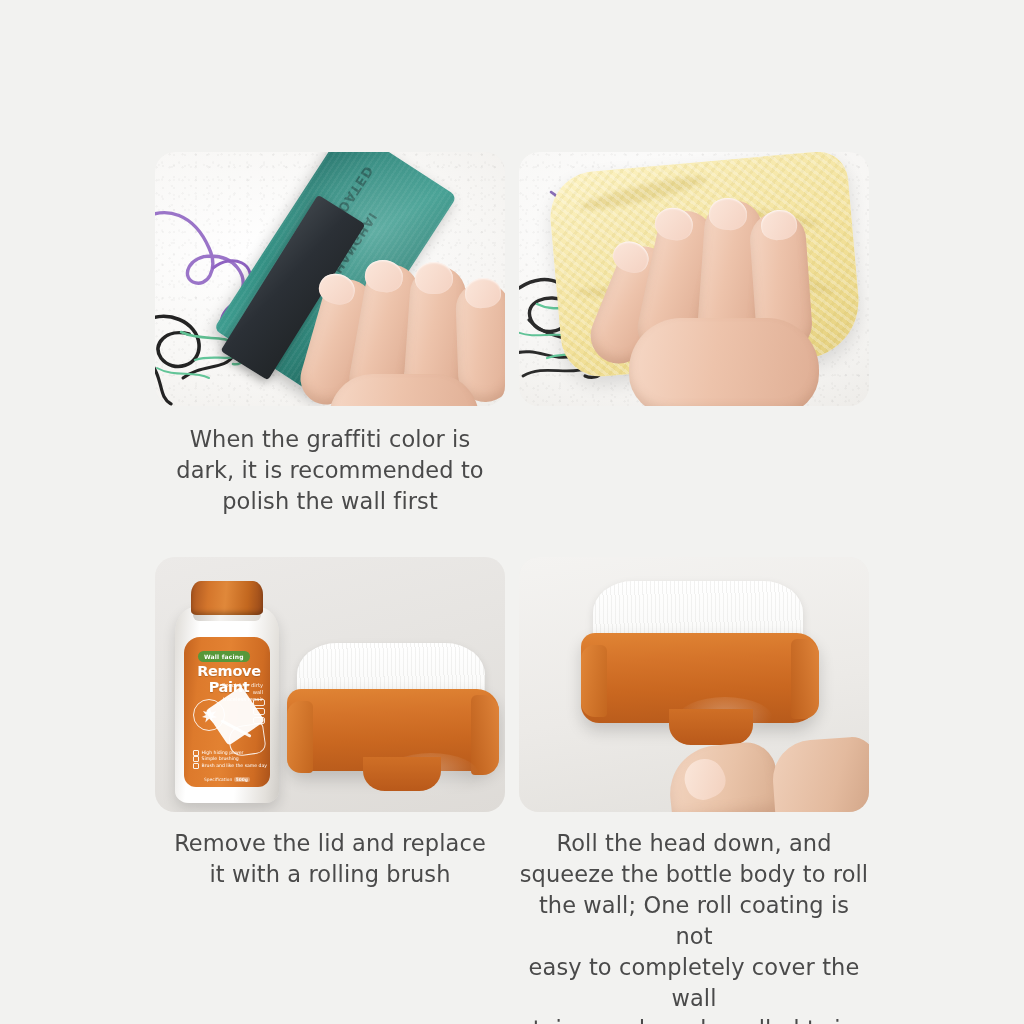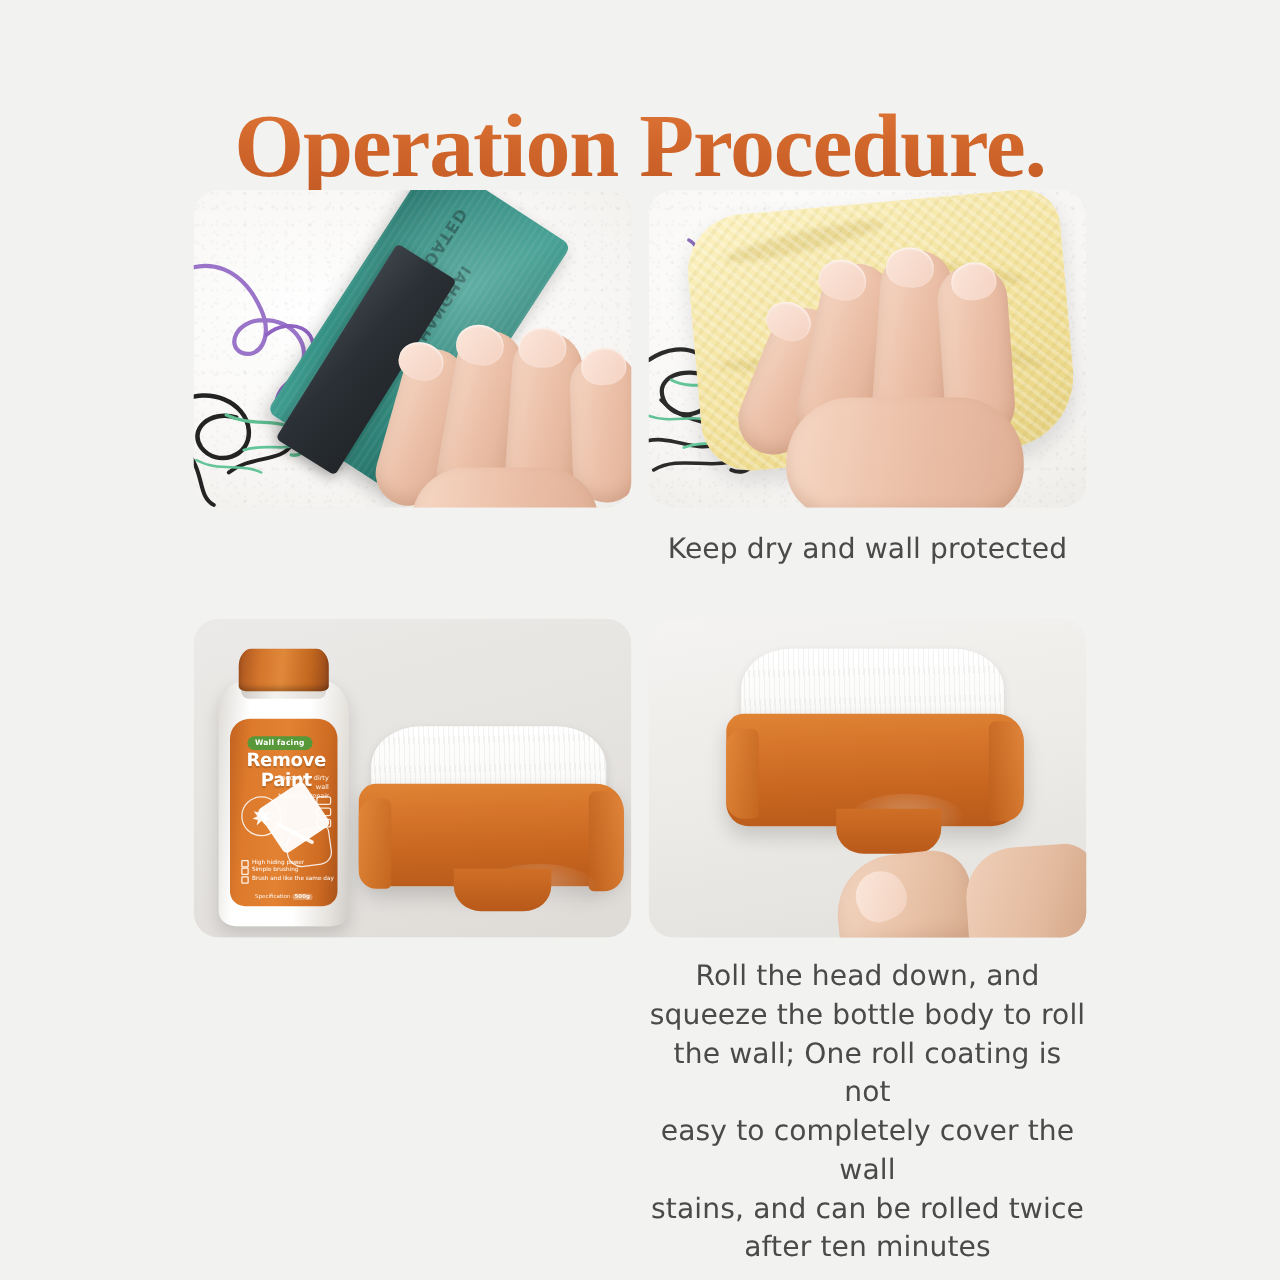--- a/index.html
+++ b/index.html
@@ -442,21 +442,20 @@
     background: linear-gradient(110deg, #f0d0ba 0%, #e3ba9e 60%, #cfa284 100%);
     border-radius: 40px 24px 8px 8px;
     transform: rotate(-4deg);
   }
 </style>
 </head>
 <body>
 
 <div class="page">
 
-  <h1 class="title">Operation Procedure.</h1>
 
   <div class="grid">
 
     <div class="row">
 
       <div class="cell left">
         <div class="photo">
           <div class="wall-1"></div>
           <div class="wall-tex"></div>
 
@@ -486,20 +485,23 @@
             <div class="finger" style="left:56px;  top:8px;   width:54px; height:142px; transform:rotate(10deg);"></div>
             <div class="finger" style="left:106px; top:10px;  width:56px; height:138px; transform:rotate(4deg);"></div>
             <div class="finger" style="left:156px; top:26px;  width:54px; height:120px; transform:rotate(-2deg);"></div>
             <div class="finger" style="left:28px;  top:118px; width:150px;height:86px;  border-radius:44px 44px 30px 30px;"></div>
             <div class="nail" style="left:18px;  top:18px;  width:36px; height:30px; transform:rotate(16deg);"></div>
             <div class="nail" style="left:64px;  top:4px;   width:38px; height:32px; transform:rotate(10deg);"></div>
             <div class="nail" style="left:114px; top:6px;   width:38px; height:32px;"></div>
             <div class="nail" style="left:164px; top:22px;  width:36px; height:30px; transform:rotate(-4deg);"></div>
           </div>
         </div>
+        <div class="caption">When the graffiti color is
+dark, it is recommended to
+polish the wall first</div>
       </div>
 
       <div class="cell">
         <div class="photo">
           <div class="wall-2"></div>
           <div class="wall-tex"></div>
 
           <svg class="scribble" width="180" height="150" viewBox="0 0 180 150" style="left:-6px;top:106px;">
             <g fill="none" stroke-linecap="round">
               <path d="M6 30 C 36 10, 64 28, 58 56 C 54 76, 26 80, 18 62 C 10 44, 34 34, 56 44" stroke="#2b2b2b" stroke-width="3.4"></path>
@@ -528,21 +530,20 @@
             <div class="finger" style="left:44px;  top:32px;  width:58px; height:148px; transform:rotate(12deg);"></div>
             <div class="finger" style="left:98px;  top:22px;  width:58px; height:152px; transform:rotate(4deg);"></div>
             <div class="finger" style="left:150px; top:34px;  width:56px; height:140px; transform:rotate(-4deg);"></div>
             <div class="finger" style="left:26px;  top:140px; width:190px;height:96px;  border-radius:52px 52px 40px 40px;"></div>
             <div class="nail" style="left:10px;  top:64px; width:36px;height:30px; transform:rotate(22deg);"></div>
             <div class="nail" style="left:52px;  top:30px; width:38px;height:32px; transform:rotate(12deg);"></div>
             <div class="nail" style="left:106px; top:20px; width:38px;height:32px; transform:rotate(4deg);"></div>
             <div class="nail" style="left:158px; top:32px; width:36px;height:30px; transform:rotate(-6deg);"></div>
           </div>
         </div>
-        <div class="caption">Keep dry and wall protected</div>
       </div>
     </div>
 
     <div class="row row2">
 
       <div class="cell left">
         <div class="photo">
           <div class="bg-3"></div>
 
           <div class="bottle">
@@ -596,20 +597,22 @@
           <div class="roller-head">
             <div class="rh-sleeve"></div>
             <div class="rh-body">
               <div class="rh-lip-l"></div>
               <div class="rh-lip-r"></div>
               <div class="rh-gloss"></div>
             </div>
             <div class="rh-stem"></div>
           </div>
         </div>
+        <div class="caption">Remove the lid and replace
+it with a rolling brush</div>
       </div>
 
       <div class="cell">
         <div class="photo">
           <div class="bg-4"></div>
 
           <div class="roller-head rh4">
             <div class="rh-sleeve"></div>
             <div class="rh-body">
               <div class="rh-lip-l"></div>

